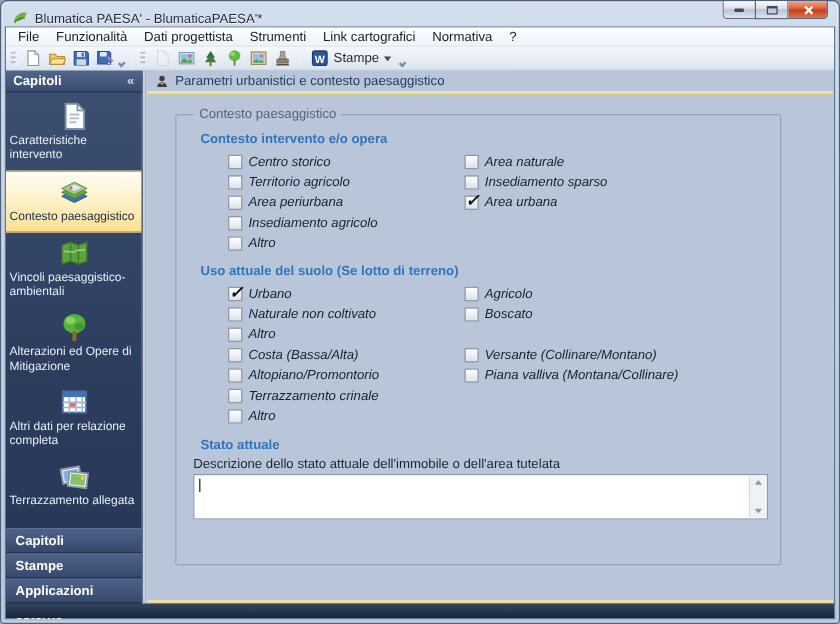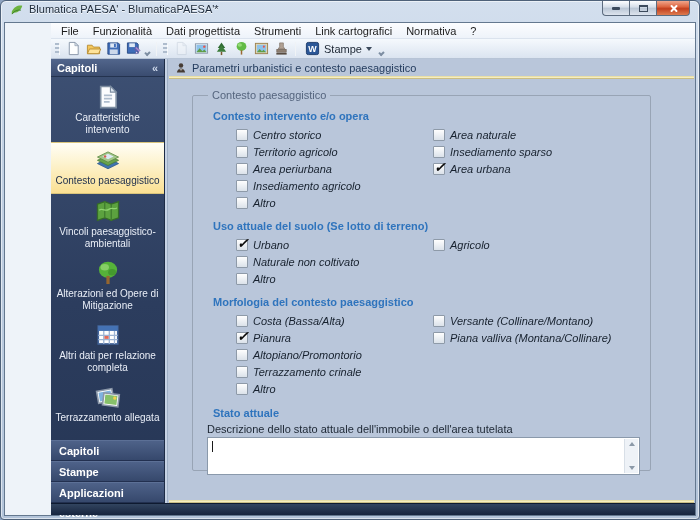--- a/index.html
+++ b/index.html
@@ -10,39 +10,39 @@
   }
   
   .window {
     position:absolute; inset:0;
     border:1px solid #4e6179; border-radius:6px 6px 4px 4px;
     background:linear-gradient(180deg,#d3dfee 0%,#c2d1e4 30%,#b2c3d9 100%);
     box-shadow: inset 0 0 0 1px rgba(255,255,255,.55);
     padding:0 3px 3px 3px;
     display:flex; flex-direction:column;
   }
-  .titlebar { height:21px; display:flex; align-items:flex-start; gap:5px; padding:2px 2px 0 6px;
+  .titlebar { height:21px; display:flex; align-items:flex-end; gap:5px; padding:2px 2px 0 6px;
     font-size:11px; color:#1d2a3a; text-shadow:0 1px 0 rgba(255,255,255,.85); }
   .titlebar .app-logo { width:14px; height:14px; flex:0 0 auto; }
   .wbtns { display:flex; margin-left:auto; align-self:flex-start; margin-top:-2px; margin-right:4px; }
   .wbtn { width:27px; height:15px; border:1px solid #5c6b7e; border-top:none;
     background:linear-gradient(#fdfeff,#d4dde8 45%,#b9c5d4 50%,#dde4ee);
     display:flex; align-items:center; justify-content:center; position:relative; }
   .wbtn.min { border-radius:0 0 0 4px; border-right:none; }
   .wbtn.max { border-right:none; }
   .wbtn.close { width:34px; border-radius:0 0 4px 0;
     background:linear-gradient(#f0a68c,#dd6743 40%,#c23f1e 55%,#dd7b50); }
   .g-min { width:8px; height:3px; background:#3c4a5c; border-radius:1px; }
   .g-max { width:9px; height:7px; border:1px solid #3c4a5c; border-top:2px solid #3c4a5c; background:transparent; }
   .g-close { position:relative; width:9px; height:9px; }
   .g-close::before,.g-close::after { content:""; position:absolute; left:4px; top:0; width:2px; height:9px; background:#fff; border-radius:1px; }
   .g-close::before { transform:rotate(45deg); } .g-close::after { transform:rotate(-45deg); }
   
   .app { flex:1; display:flex; flex-direction:column; min-height:0;
-    border:1px solid #64788f; background:#eef3f9;padding-left:46px; }
+    border:1px solid #64788f; background:#eef3f9; }
   .menubar { height:16px; flex:0 0 auto; display:flex; align-items:center; padding:0 3px;
     background:linear-gradient(#fcfdff,#eef3fa); border-bottom:1px solid #dbe3ee; font-size:11px; color:#1c1c1c; }
   .menu-item { padding:1px 7px; border-radius:2px; }
   .toolbar { height:20px; flex:0 0 auto; display:flex; align-items:center; padding:0 2px;
     background:linear-gradient(#f5f9fd,#dbe4f0); border-bottom:1px solid #b7c4d6; }
   .grip { width:5px; height:12px; margin:0 3px 0 2px;
     background:repeating-linear-gradient(180deg,#aebccd 0 2px,transparent 2px 4px);
     border-right:1px solid rgba(255,255,255,.8); }
   .tsep { width:1px; height:14px; background:#b3c0d2; margin:0 4px; border-right:1px solid rgba(255,255,255,.8); }
   .tbtn { width:20px; height:18px; display:flex; align-items:center; justify-content:center; border-radius:2px; }
@@ -55,21 +55,21 @@
   .drop-arrow { width:0; height:0; border-left:3px solid transparent; border-right:3px solid transparent; border-top:4px solid #3c4a5c; }
   
   .main { flex:1; display:flex; min-height:0; }
   .sidebar { width:114px; flex:0 0 auto; display:flex; flex-direction:column;
     background:linear-gradient(180deg,#3d5073 0%,#2c3d5e 55%,#263655 100%); border-right:1px solid #1d2b45; }
   .side-header { height:18px; flex:0 0 auto; display:flex; align-items:center; justify-content:space-between;
     padding:0 6px; background:linear-gradient(#52668c,#3a4c70); border-bottom:1px solid #24334f;
     color:#fff; font-weight:bold; font-size:11px; }
   .collapse { color:#cdd8ea; font-size:11px; font-weight:bold; }
   .side-items { flex:1; overflow:hidden; padding-top:3px; }
-  .side-item { text-align:center; color:#e9eef7; font-size:10px; line-height:12px; padding:4px 3px 6px; }
+  .side-item { color:#e9eef7; font-size:10px; line-height:12px; padding:4px 3px 6px; }
   .side-item .si-icon { display:block; width:26px; height:26px; margin:0 auto 2px; }
   .side-item.selected { background:linear-gradient(#fffef6,#fdf3cf 40%,#fbe093); color:#20304d;
     border-top:1px solid #d9c47c; border-bottom:1px solid #d9c47c; }
   .bottom-bars { margin-top:auto; }
   .bottom-bar { height:21px; line-height:20px; padding-left:8px; font-size:11px; font-weight:bold; color:#fff;
     background:linear-gradient(#4e6289,#36486c); border-top:1px solid #5c7096; border-bottom:1px solid #223050; }
   .splitter { width:3px; flex:0 0 auto; background:#c6d2e4; border-right:1px solid #9fb0c6; }
   
   .content { flex:1; min-width:0; display:flex; flex-direction:column; background:#b9c6da; }
   .content-header { height:17px; flex:0 0 auto; display:flex; align-items:center; gap:5px; padding:0 7px;
@@ -364,32 +364,31 @@
                     <div class="cb-row">
                       <span class="checkbox"></span>
                       <span class="cb-label">Altro</span>
                     </div>
                   </div>
                   <div class="col-right">
                     <div class="cb-row">
                       <span class="checkbox"></span>
                       <span class="cb-label">Agricolo</span>
                     </div>
+                    <div class="cb-row">
+                      <span class="checkbox"></span>
+                      <span class="cb-label">Boscato</span>
+                    </div>
                   </div>
                 </div>
-                <div class="section-title">Morfologia del contesto paesaggistico</div>
                 <div class="cols">
                   <div class="col-left">
                     <div class="cb-row">
                       <span class="checkbox"></span>
                       <span class="cb-label">Costa (Bassa/Alta)</span>
-                    </div>
-                    <div class="cb-row">
-                      <span class="checkbox checked"></span>
-                      <span class="cb-label">Pianura</span>
                     </div>
                     <div class="cb-row">
                       <span class="checkbox"></span>
                       <span class="cb-label">Altopiano/Promontorio</span>
                     </div>
                     <div class="cb-row">
                       <span class="checkbox"></span>
                       <span class="cb-label">Terrazzamento crinale</span>
                     </div>
                     <div class="cb-row">

